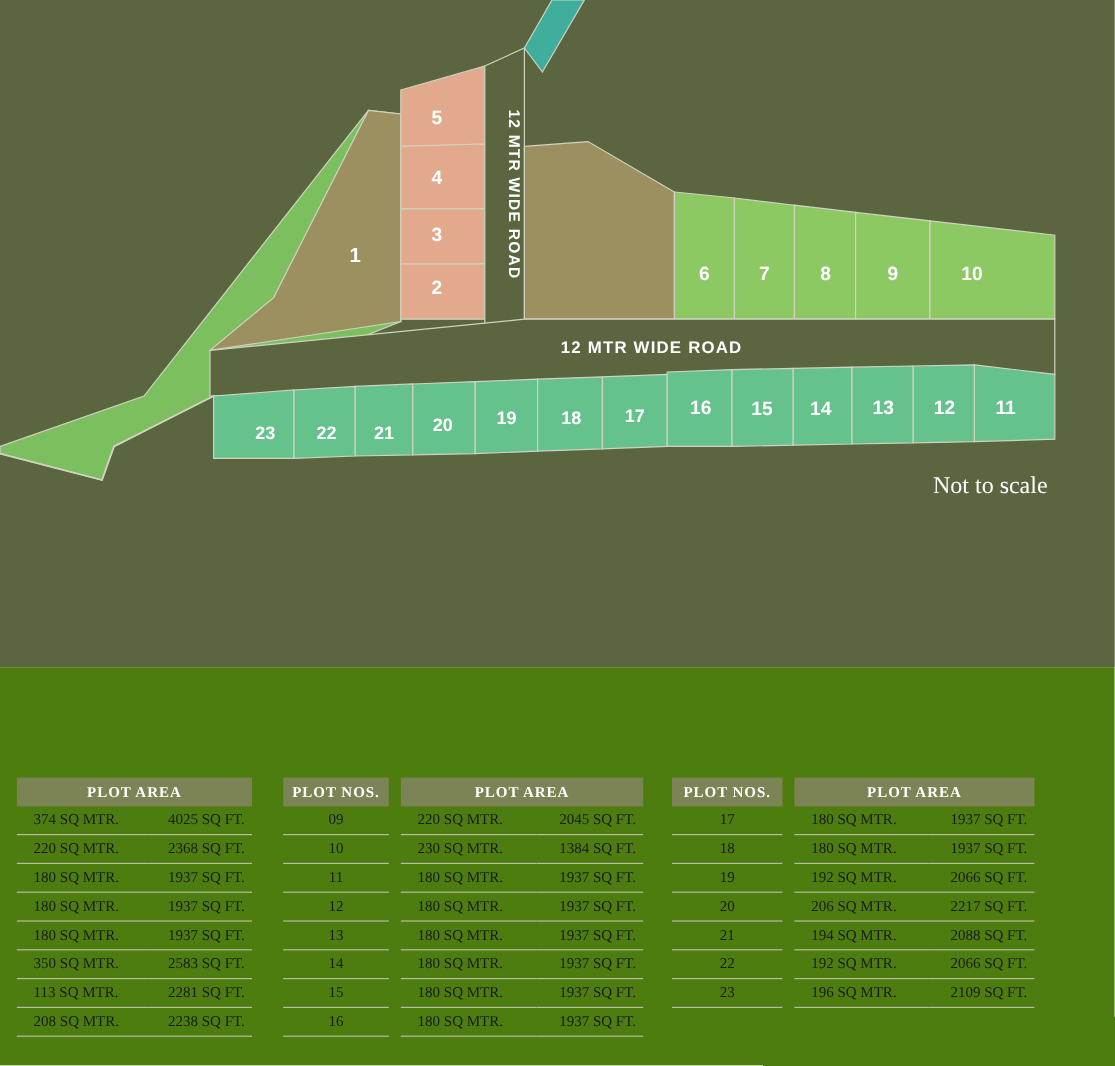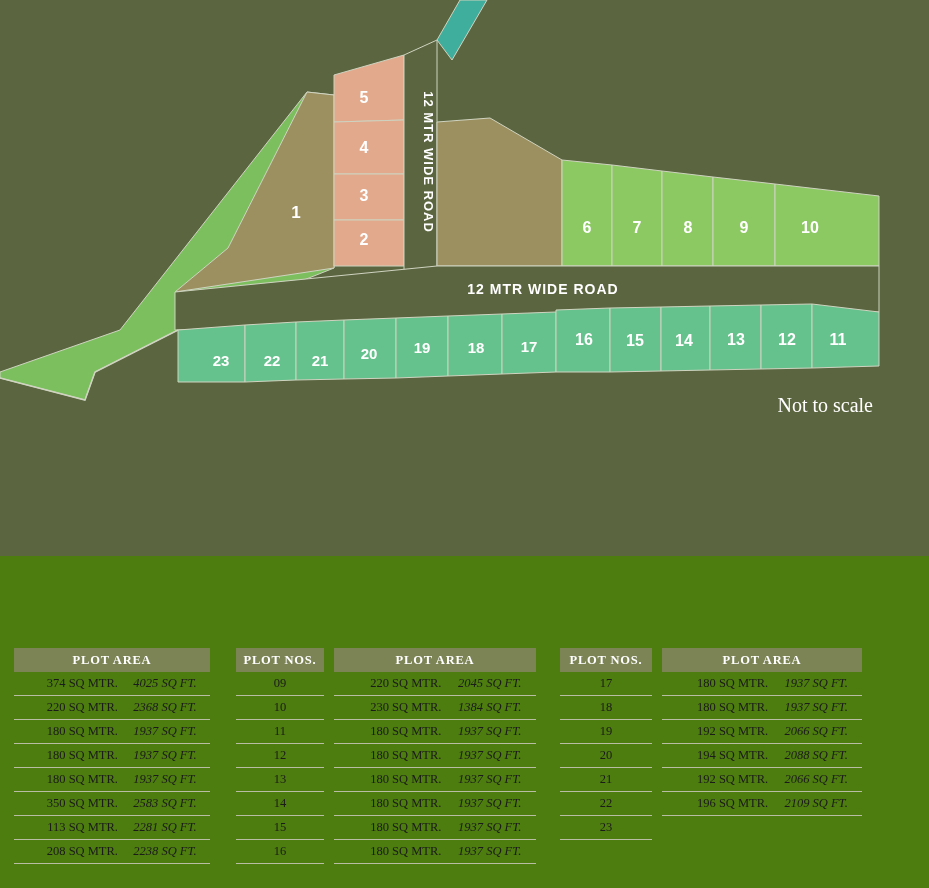--- a/index.html
+++ b/index.html
@@ -69,22 +69,22 @@
     font-variant: small-caps;
   }
   .tbl td {
     font-size: 12.5px;
     color: #1b1b1b;
     padding: 4px 6px;
     border-bottom: 1px solid #b9bda4;
     text-align: center;
     white-space: nowrap;
   }
-  .tbl td.area-l { text-align: right; padding-left: 14px; }
-  .tbl td.area-r { text-align: center; padding-left: 2px; font-style: italic; }
+  .tbl td.area-l { text-align: left; padding-left: 14px; }
+  .tbl td.area-r { text-align: right; padding-left: 2px; }
   .tbl tr:last-child td { border-bottom: 1px solid #b9bda4; }
 
   #t1 { left: 14px;  top: 92px;  width: 196px; }
   #t2 { left: 236px; top: 92px;  width: 88px;  }
   #t3 { left: 334px; top: 92px;  width: 202px; }
   #t4 { left: 560px; top: 92px;  width: 92px;  }
   #t5 { left: 662px; top: 92px;  width: 200px; }
 </style>
 </head>
 <body>
@@ -332,20 +332,24 @@
           </tr>
           <tr>
             <td class="area-l">180 SQ MTR.</td>
             <td class="area-r">1937 SQ FT.</td>
           </tr>
           <tr>
             <td class="area-l">192 SQ MTR.</td>
             <td class="area-r">2066 SQ FT.</td>
           </tr>
           <tr>
+            <td class="area-l">206 SQ MTR.</td>
+            <td class="area-r">2217 SQ FT.</td>
+          </tr>
+          <tr>
             <td class="area-l">194 SQ MTR.</td>
             <td class="area-r">2088 SQ FT.</td>
           </tr>
           <tr>
             <td class="area-l">192 SQ MTR.</td>
             <td class="area-r">2066 SQ FT.</td>
           </tr>
           <tr>
             <td class="area-l">196 SQ MTR.</td>
             <td class="area-r">2109 SQ FT.</td>

